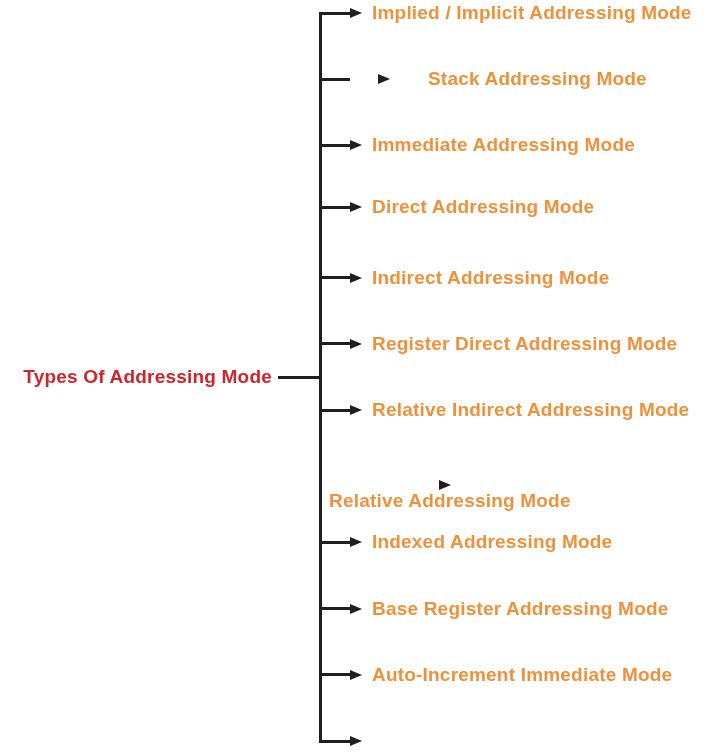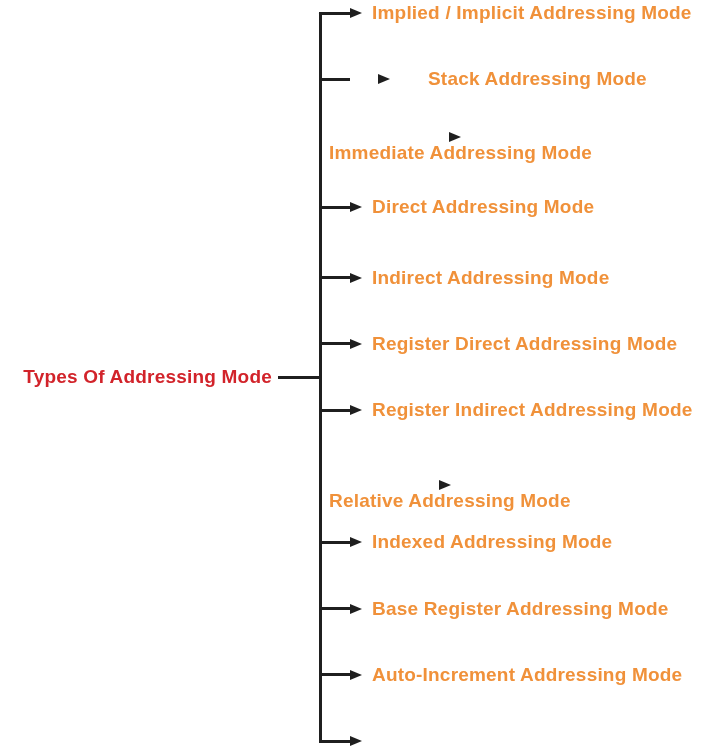--- a/index.html
+++ b/index.html
@@ -95,21 +95,21 @@
       <div class="arrowhead"></div>
       <div class="branch-label">Implied / Implicit Addressing Mode</div>
     </div>
 
     <div class="branch" style="top: 66.1818px; gap: 28px;">
       <div class="branch-line"></div>
       <div class="arrowhead"></div>
       <div class="branch-label">Stack Addressing Mode</div>
     </div>
 
-    <div class="branch" style="top: 132.364px; flex-direction: column;">
+    <div class="branch" style="top: 132.364px;">
       <div class="branch-line"></div>
       <div class="arrowhead"></div>
       <div class="branch-label">Immediate Addressing Mode</div>
     </div>
 
     <div class="branch" style="top: 194px;">
       <div class="branch-line"></div>
       <div class="arrowhead"></div>
       <div class="branch-label">Direct Addressing Mode</div>
     </div>
@@ -122,21 +122,21 @@
 
     <div class="branch" style="top: 330.909px;">
       <div class="branch-line"></div>
       <div class="arrowhead"></div>
       <div class="branch-label">Register Direct Addressing Mode</div>
     </div>
 
     <div class="branch" style="top: 397.091px;">
       <div class="branch-line"></div>
       <div class="arrowhead"></div>
-      <div class="branch-label">Register Indirect Addressing Mode</div>
+      <div class="branch-label">Relative Indirect Addressing Mode</div>
     </div>
 
     <div class="branch" style="top: 480px; flex-direction: column;">
       <div class="branch-line"></div>
       <div class="arrowhead"></div>
       <div class="branch-label">Relative Addressing Mode</div>
     </div>
 
     <div class="branch" style="top: 529.455px;">
       <div class="branch-line"></div>
@@ -146,20 +146,20 @@
 
     <div class="branch" style="top: 595.636px;">
       <div class="branch-line"></div>
       <div class="arrowhead"></div>
       <div class="branch-label">Base Register Addressing Mode</div>
     </div>
 
     <div class="branch" style="top: 661.818px;">
       <div class="branch-line"></div>
       <div class="arrowhead"></div>
-      <div class="branch-label">Auto-Increment Addressing Mode</div>
+      <div class="branch-label">Auto-Increment Immediate Mode</div>
     </div>
 
     <div class="branch" style="top: 728px;">
       <div class="branch-line"></div>
       <div class="arrowhead"></div>
     </div>
   </div>
 
 </body></html>

